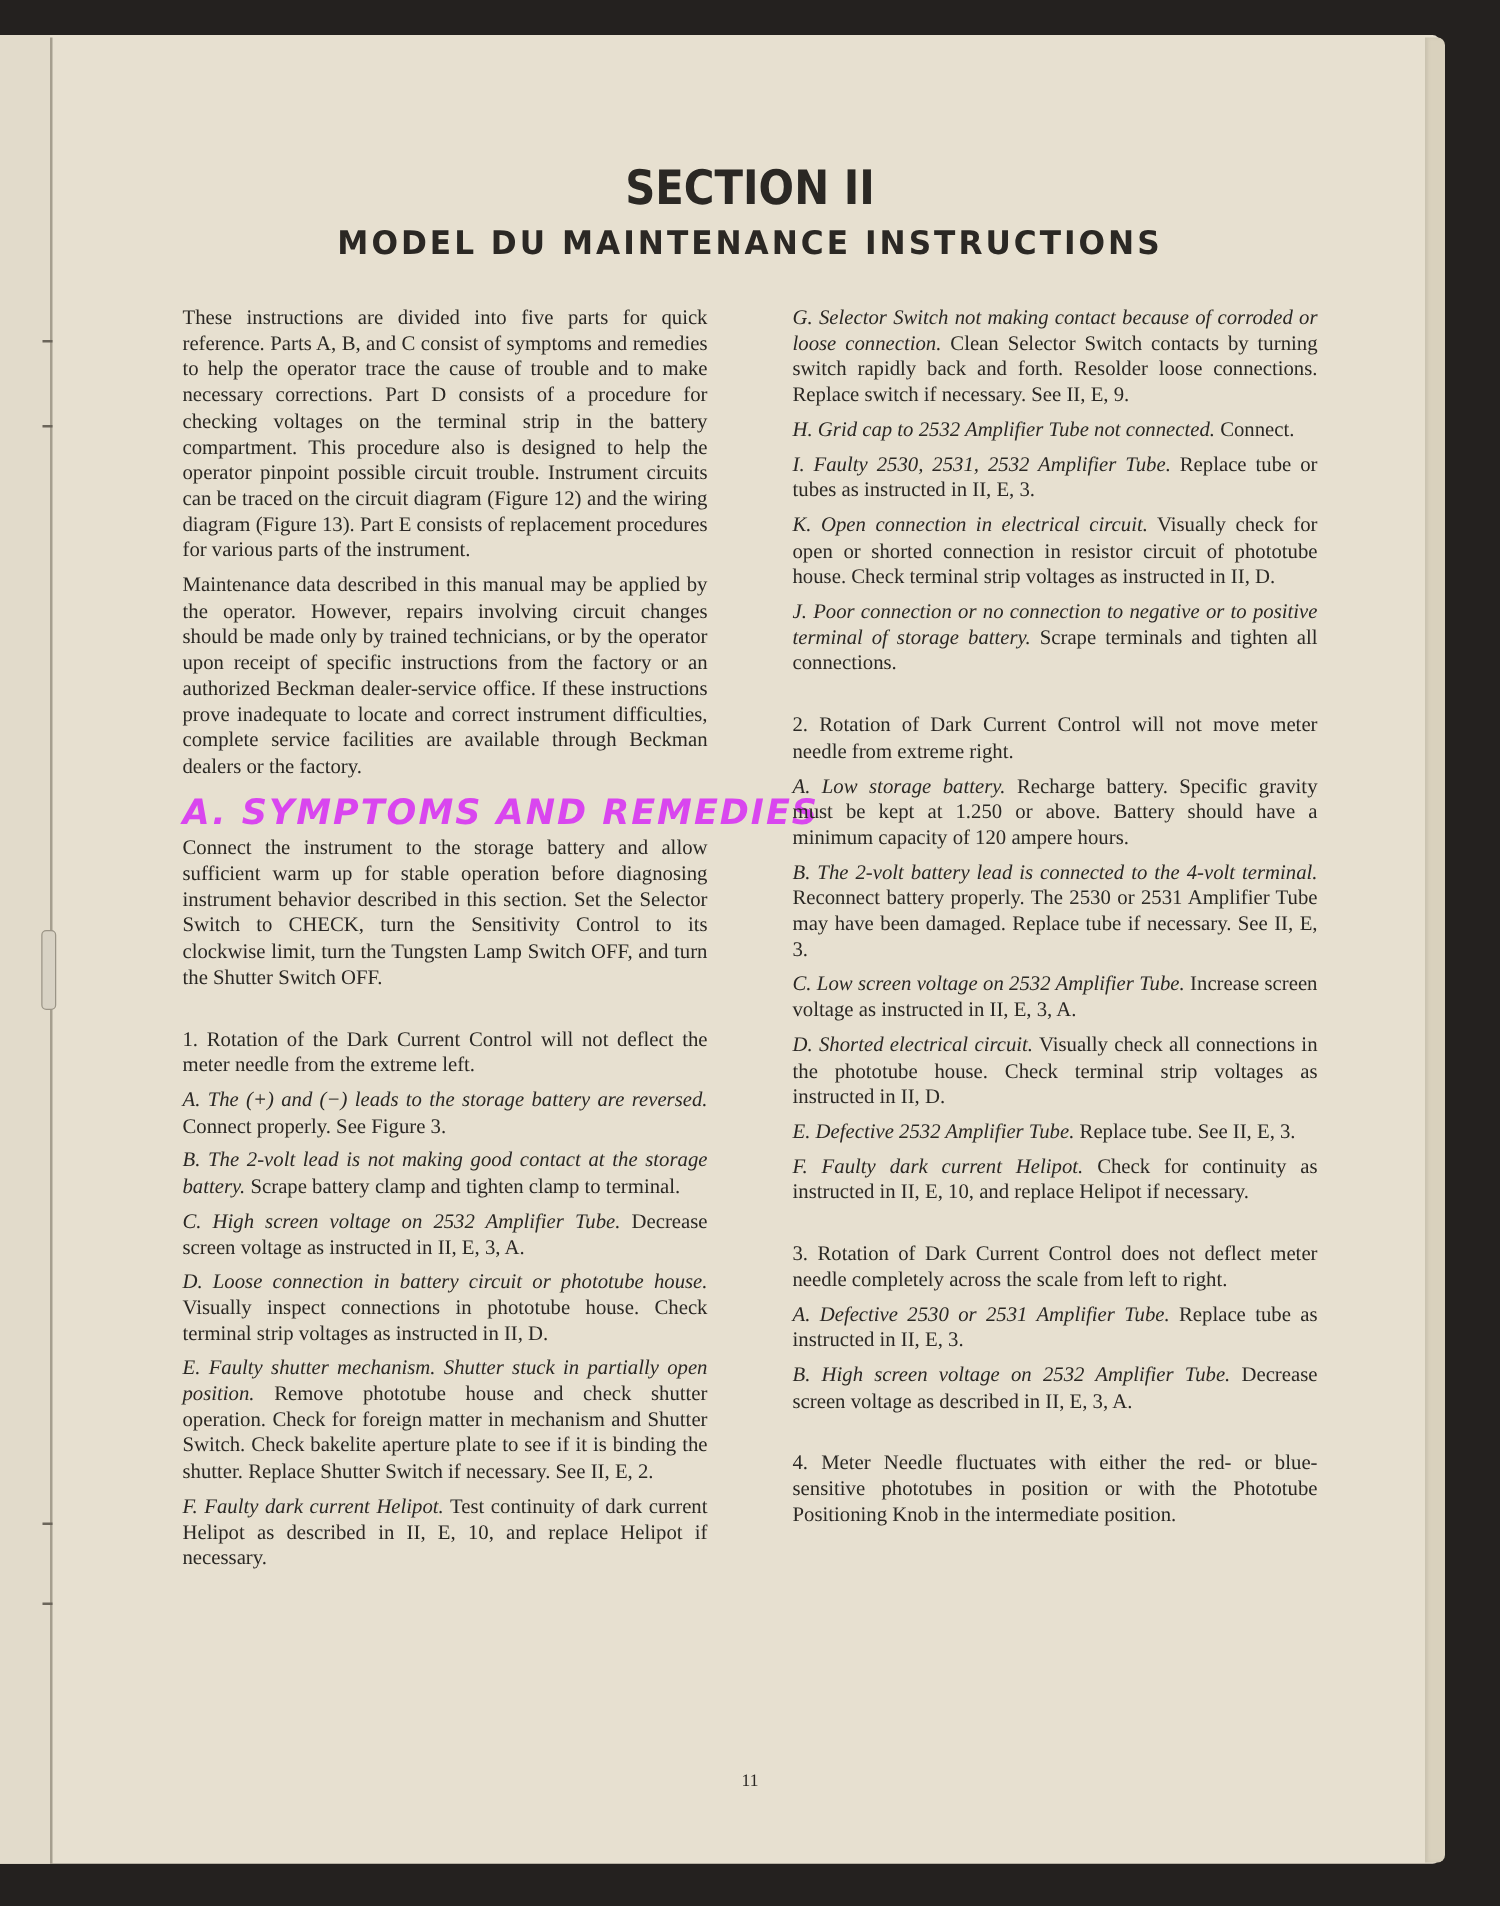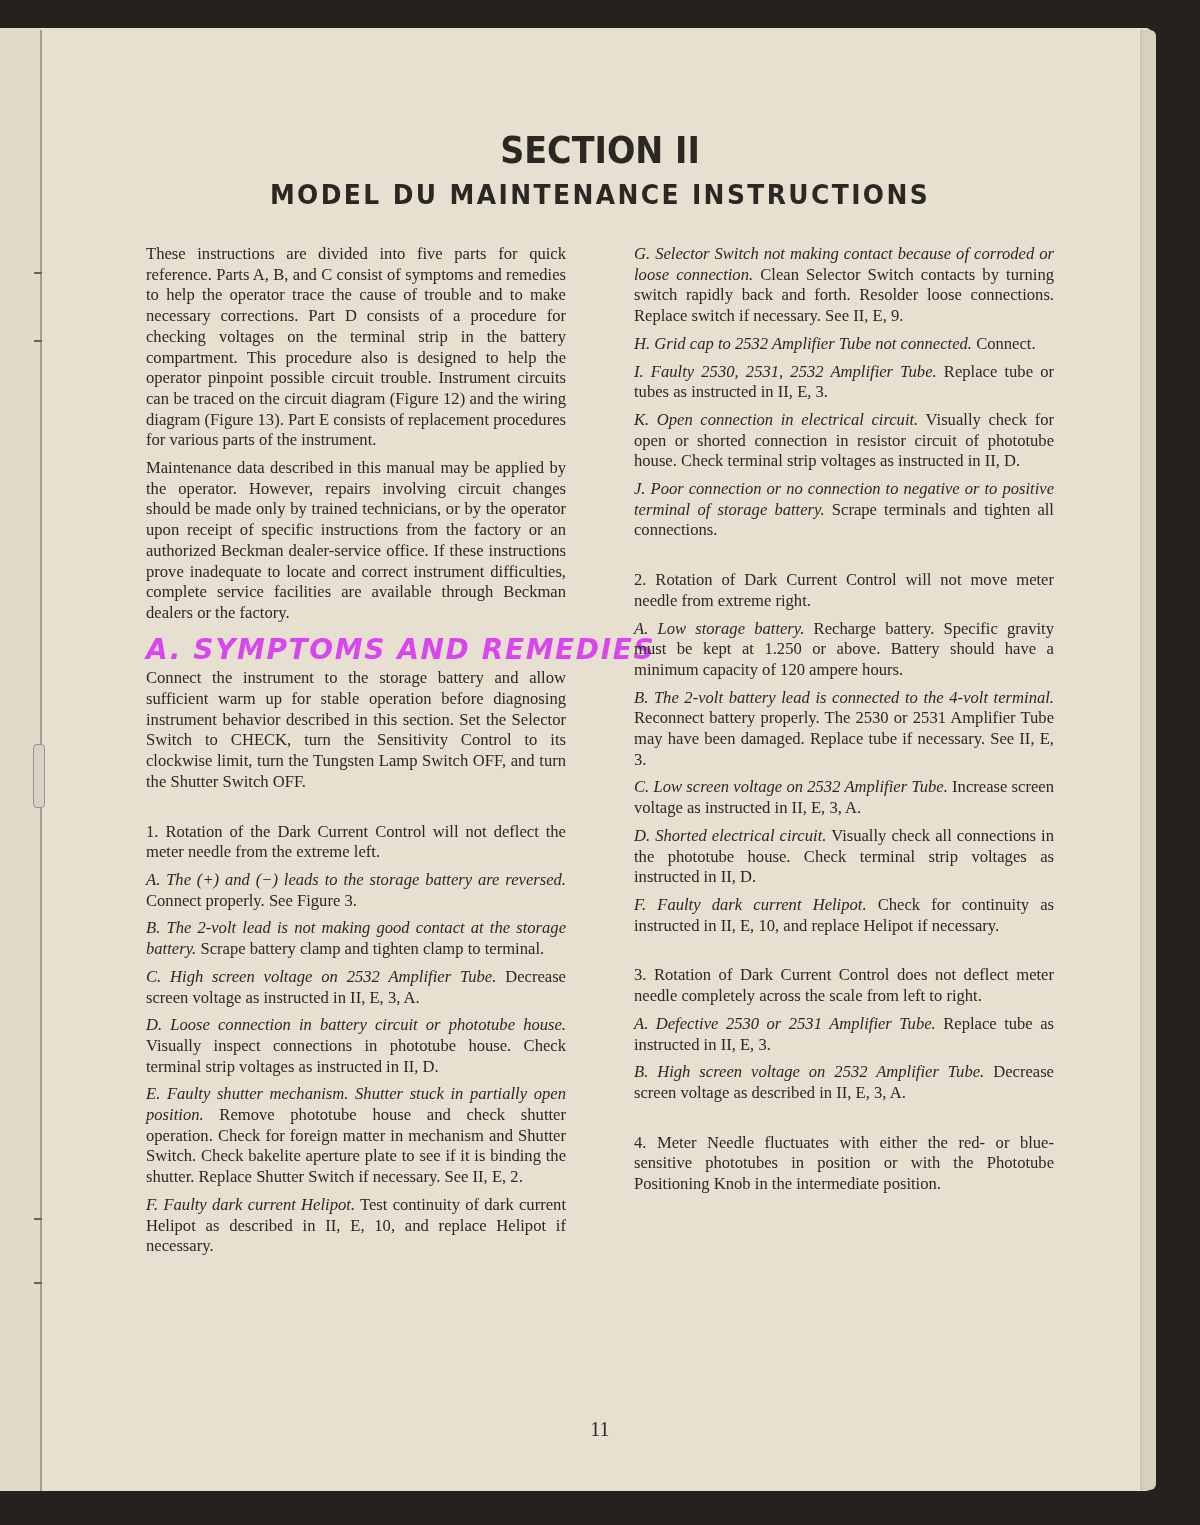--- a/index.html
+++ b/index.html
@@ -57,21 +57,21 @@
     .col p { margin: 0 0 7px 0; }
     .col p.gap { margin-top: 29px; }
     .col i { font-style: italic; }
     .subhead {
       font-family: "DejaVu Sans", sans-serif; font-weight: bold;
       font-size: 28px; letter-spacing: 1.6px; color: #d946ef;
       margin: 16px 0 8px 0; white-space: nowrap; font-style: italic;
     }
     .page-number {
       position: absolute; top: 1418px; left: 0; width: 1200px; text-align: center;
-      font-size: 20px; color: #2b2824;
+      font-size: 14px; color: #2b2824;
     }
   </style>
 </head>
 <body>
 
 <div class="page"></div>
 <div class="gutter-left"></div>
 <div class="gutter-line"></div>
 <div class="page-edge"></div>
 <div class="staple"></div>
@@ -102,20 +102,21 @@
   <p><i>H. Grid cap to 2532 Amplifier Tube not connected.</i><span> Connect.</span></p>
   <p><i>I. Faulty 2530, 2531, 2532 Amplifier Tube.</i><span> Replace tube or tubes as instructed in II, E, 3.</span></p>
   <p><i>K. Open connection in electrical circuit.</i><span> Visually check for open or shorted connection in resistor cir­cuit of phototube house. Check terminal strip voltages as instructed in II, D.</span></p>
   <p><i>J. Poor connection or no connection to negative or to positive terminal of storage battery.</i><span> Scrape termi­nals and tighten all connections.</span></p>
 
   <p class="gap">2. Rotation of Dark Current Control will not move meter needle from extreme right.</p>
   <p><i>A. Low storage battery.</i><span> Recharge battery. Specific gravity must be kept at 1.250 or above. Battery should have a minimum capacity of 120 ampere hours.</span></p>
   <p><i>B. The 2-volt battery lead is connected to the 4-volt terminal.</i><span> Reconnect battery properly. The 2530 or 2531 Amplifier Tube may have been damaged. Re­place tube if necessary. See II, E, 3.</span></p>
   <p><i>C. Low screen voltage on 2532 Amplifier Tube.</i><span> Increase screen voltage as instructed in II, E, 3, A.</span></p>
   <p><i>D. Shorted electrical circuit.</i><span> Visually check all con­nections in the phototube house. Check terminal strip voltages as instructed in II, D.</span></p>
+  <p><i>E. Defective 2532 Amplifier Tube.</i><span> Replace tube. See II, E, 3.</span></p>
   <p><i>F. Faulty dark current Helipot.</i><span> Check for continuity as instructed in II, E, 10, and replace Helipot if necessary.</span></p>
 
   <p class="gap">3. Rotation of Dark Current Control does not deflect meter needle completely across the scale from left to right.</p>
   <p><i>A. Defective 2530 or 2531 Amplifier Tube.</i><span> Replace tube as instructed in II, E, 3.</span></p>
   <p><i>B. High screen voltage on 2532 Amplifier Tube.</i><span> Decrease screen voltage as described in II, E, 3, A.</span></p>
 
   <p class="gap">4. Meter Needle fluctuates with either the red- or blue-sensitive phototubes in position or with the Phototube Positioning Knob in the intermediate position.</p>
 </div>
 
 <div class="page-number">11</div>

